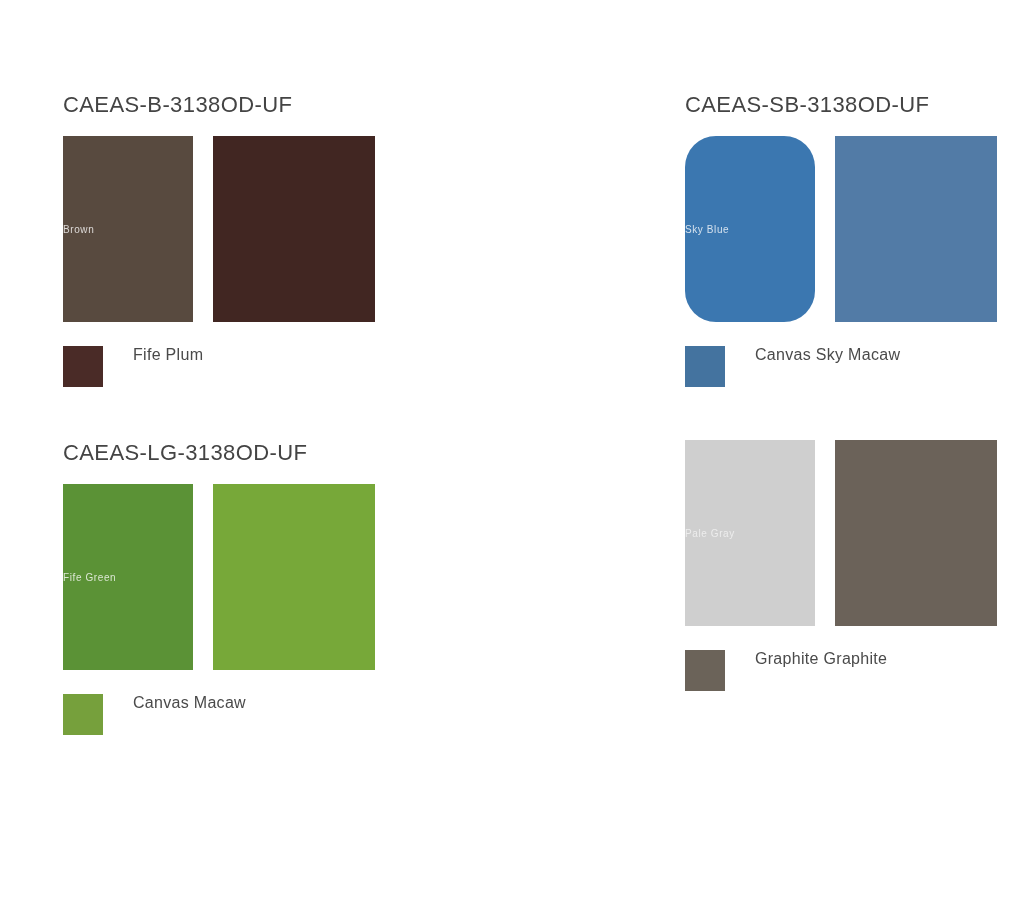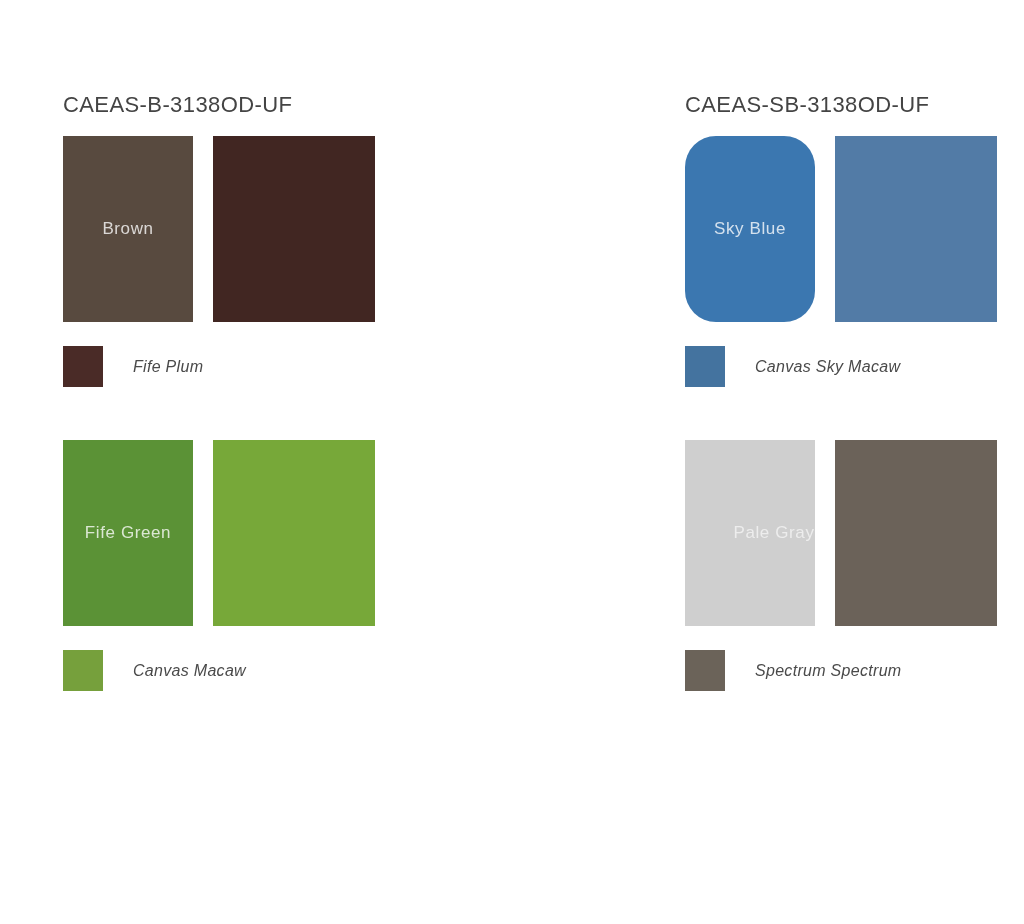--- a/index.html
+++ b/index.html
@@ -57,38 +57,35 @@
   }
   .swatch.wide {
     width: 162px;
   }
   .swatch-label {
     position: absolute;
     left: 0;
     right: 0;
     top: 50%;
     transform: translateY(-50%);
-    text-align: center;
     font-family: "Liberation Sans", sans-serif;
-    font-size: 17px;
+    font-size: 10px;
     letter-spacing: 0.6px;
     color: rgba(255,255,255,0.78);
     pointer-events: none;
   }
   .swatch-label.dim {
     color: rgba(255,255,255,0.62);
-    padding-left: 48px;
   }
 
   .legend {
     display: flex;
-    align-items: center;
+    align-items: flex-start;
     gap: 0;
     margin-top: 24px;
-    font-style: italic;
   }
   .legend-chip {
     width: 40px;
     height: 41px;
     flex: 0 0 auto;
   }
   .legend-text {
     margin-left: 30px;
     font-family: "Liberation Sans", sans-serif;
     font-size: 16px;
@@ -129,20 +126,21 @@
           <span class="swatch-label"></span>
         </div>
       </div>
       <div class="legend">
         <span class="legend-chip" style="background-color: rgb(68, 115, 159);"></span>
         <span class="legend-text">Canvas Sky Macaw</span>
       </div>
     </div>
 
     <div class="group group-left group-row2">
+      <h2 class="group-title">CAEAS-LG-3138OD-UF</h2>
       <div class="swatch-row">
         <div class="swatch" style="background-color: rgb(91, 146, 54);">
           <span class="swatch-label">Fife Green</span>
         </div>
         <div class="swatch wide" style="background-color: rgb(119, 168, 57);">
           <span class="swatch-label"></span>
         </div>
       </div>
       <div class="legend">
         <span class="legend-chip" style="background-color: rgb(118, 160, 60);"></span>
@@ -154,18 +152,18 @@
       <div class="swatch-row">
         <div class="swatch" style="background-color: rgb(207, 207, 207);">
           <span class="swatch-label dim">Pale Gray</span>
         </div>
         <div class="swatch wide" style="background-color: rgb(107, 98, 89);">
           <span class="swatch-label"></span>
         </div>
       </div>
       <div class="legend">
         <span class="legend-chip" style="background-color: rgb(107, 99, 89);"></span>
-        <span class="legend-text">Spectrum Spectrum</span>
+        <span class="legend-text">Graphite Graphite</span>
       </div>
     </div>
 
   </div>
 </div>
 
 </body></html>

